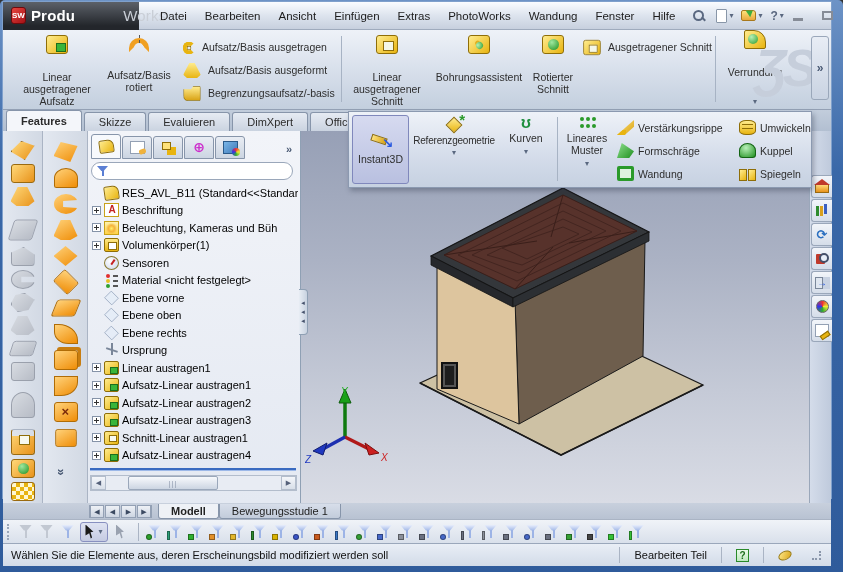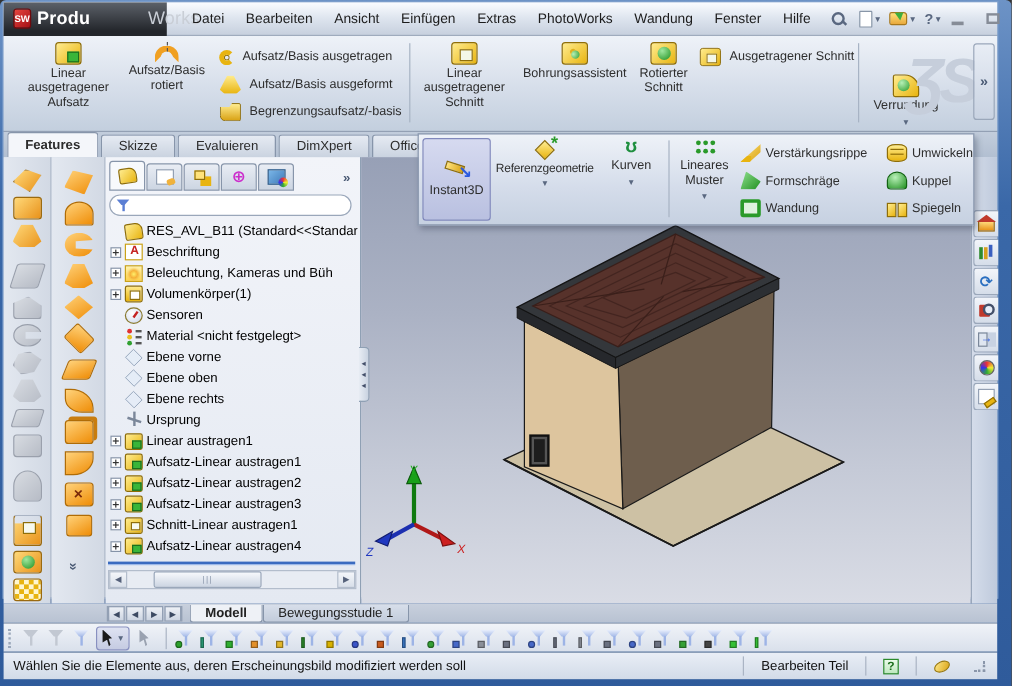--- a/index.html
+++ b/index.html
@@ -26,21 +26,21 @@
   .i-folder::after{content:"";position:absolute;right:-2px;top:-4px;border:4px solid transparent;border-left:6px solid #3fae3f;transform:rotate(-35deg);}
   .i-help{color:#5a6880;font-weight:bold;font-size:12px;}
   .drop{font-size:8px;color:#5a6880;}
   .winbtns{margin-left:auto;display:flex;align-items:center;gap:10px;padding-right:10px;}
   .wbtn{width:20px;height:15px;display:flex;align-items:center;justify-content:center;color:#868c97;font-size:13px;font-weight:bold;}
   .wmin{width:10px;height:3px;background:#868c97;margin-top:7px;}
   .wmax{width:11px;height:9px;border:2px solid #868c97;}
 
   
   .ribbon{left:0;top:28px;width:828px;height:80px;background:linear-gradient(180deg,#eef2f8,#d6deea 55%,#c3cfde);border-bottom:1px solid #93a0b4;}
-  .rbig{position:absolute;top:4px;height:72px;display:flex;flex-direction:column;align-items:center;justify-content:flex-start;gap:2px;border-radius:3px;}
+  .rbig{position:absolute;top:4px;height:72px;display:flex;flex-direction:column;align-items:center;justify-content:flex-start;gap:18px;border-radius:3px;}
   .rlabel{font-size:10.5px;line-height:1.12;color:#2e2e2e;text-align:center;}
   .rstack{position:absolute;display:flex;flex-direction:column;gap:2px;}
   .rrow{display:flex;align-items:center;gap:5px;height:21px;}
   .vsep{position:absolute;top:6px;width:1px;height:66px;background:#a7b3c4;}
   .ri{width:22px;height:19px;position:relative;flex:none;margin-top:1px;}
   .ri.sm{transform:scale(.8);margin:0;}
   .goldbox{background:linear-gradient(135deg,#ffec8f,#e8b410);border:1px solid #8f6e08;border-radius:3px;}
   .ri.acc-green::after{content:"";position:absolute;right:1px;bottom:1px;width:8px;height:7px;background:#39b539;border:1px solid #1d6e1d;}
   .ri.acc-white::after{content:"";position:absolute;left:6px;top:5px;width:9px;height:8px;background:#f4f7e8;border:1px solid #8f6e08;}
   .ri.acc-ball::after{content:"";position:absolute;left:5px;top:3px;width:11px;height:11px;border-radius:50%;background:radial-gradient(circle at 35% 30%,#9fe89f,#1f8f1f);}

